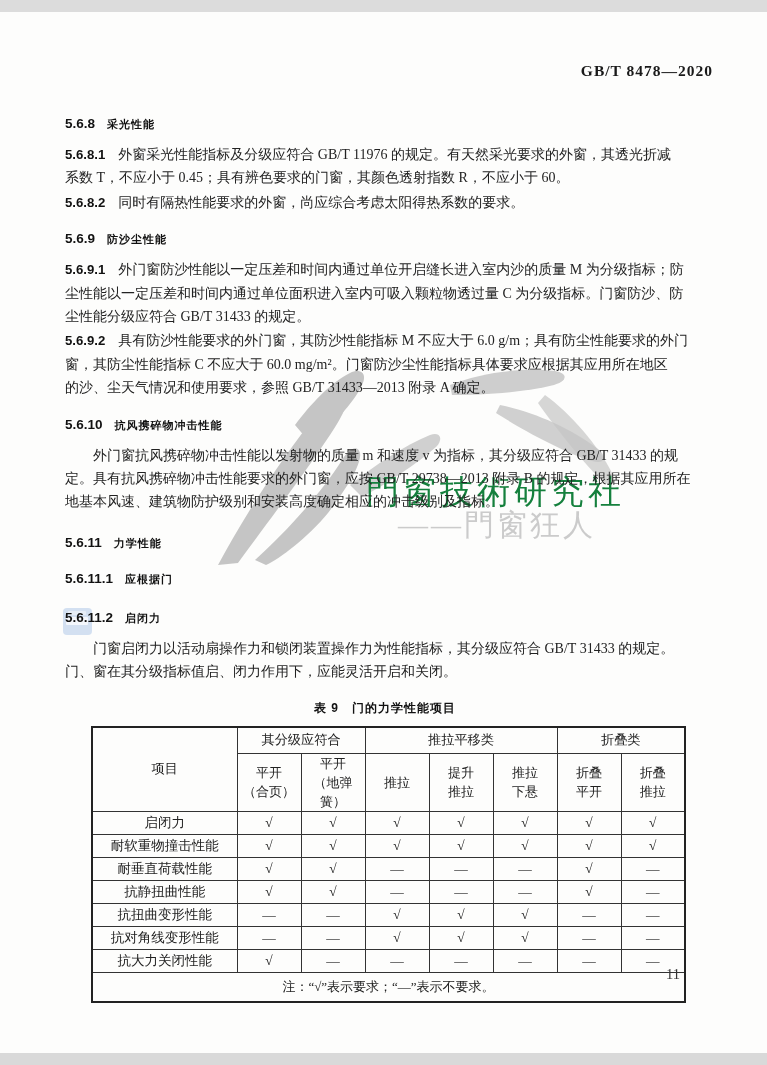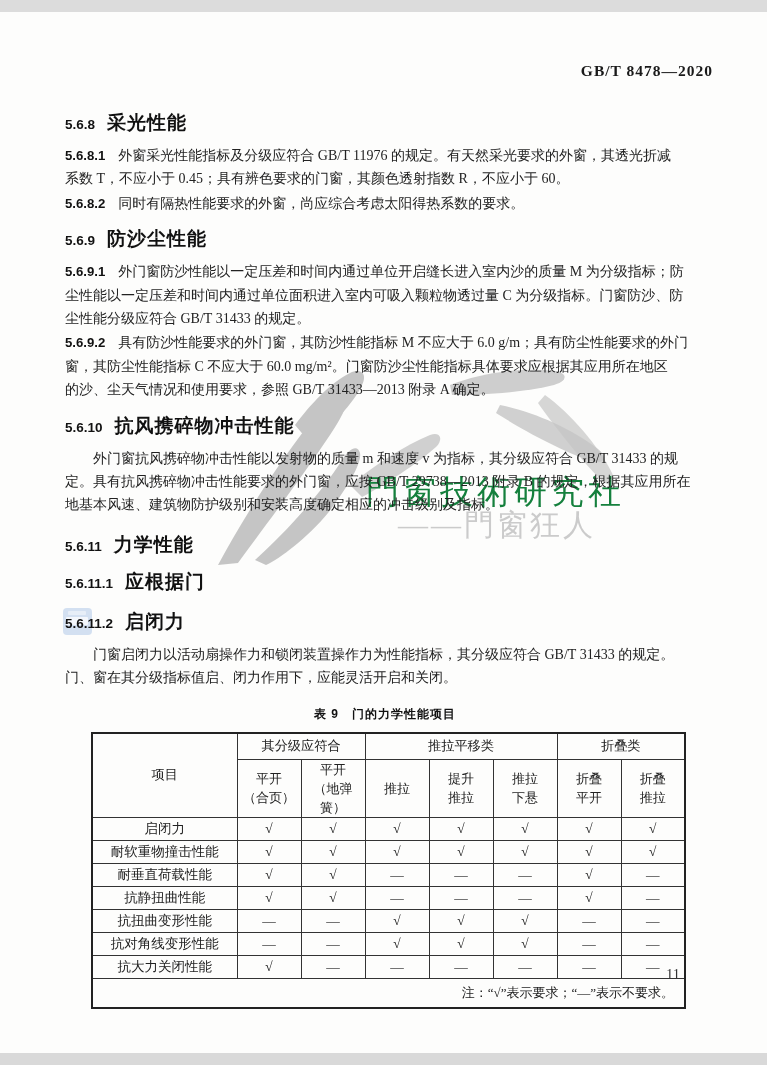--- a/index.html
+++ b/index.html
@@ -14,21 +14,21 @@
 
   .content{position:absolute;left:65px;top:99px;width:640px;z-index:2;}
   .line{font-size:14px;line-height:23.4px;white-space:nowrap;color:#222;}
   .indent{padding-left:28px;}
   .cnum{font-family:"Liberation Sans",sans-serif;font-weight:bold;font-size:13.2px;
         margin-right:13px;color:#111;}
   .h3,.h4{margin:13px 0 8px 0;line-height:22px;white-space:nowrap;}
   .h3 .hnum,.h4 .hnum{font-family:"Liberation Sans",sans-serif;font-weight:bold;
         font-size:13.5px;margin-right:12px;color:#111;}
   .h3 .htitle,.h4 .htitle{font-family:"Liberation Sans",sans-serif;font-weight:bold;
-        font-size:19px;color:#111;letter-spacing:1px;}
+        font-size:11px;color:#111;letter-spacing:1px;}
   .pblock{margin:0 0 1px 0;}
 
   
   .wm-brush{position:absolute;left:200px;top:365px;width:430px;height:210px;z-index:1;opacity:.5;}
   .wm-text1{position:absolute;left:366px;top:470px;z-index:1;font-size:33px;color:#15803d;
             letter-spacing:4px;white-space:nowrap;font-family:"Liberation Serif",serif;}
   .wm-text2{position:absolute;left:398px;top:505px;z-index:1;font-size:30px;color:#cbcbcb;
             letter-spacing:3px;white-space:nowrap;}
   .stamp{position:absolute;left:63px;top:608px;width:29px;height:27px;border-radius:4px;
          background:rgba(176,200,232,0.55);z-index:1;}
@@ -40,21 +40,21 @@
   
   .tbl-caption{margin:16px 0 9px 0;text-align:center;font-family:"Liberation Sans",sans-serif;
                font-weight:bold;font-size:12px;color:#111;letter-spacing:1px;}
   table.t9{border-collapse:collapse;table-layout:fixed;width:594px;margin-left:26px;
            border:2px solid #222;font-size:13px;color:#222;}
   .t9 th,.t9 td{border:1px solid #333;text-align:center;font-weight:normal;padding:0;}
   .t9 .hdr1 th{height:25px;font-size:13.2px;}
   .t9 .hdr2 th{height:44px;font-size:13px;line-height:19px;}
   .t9 td{height:22px;font-size:13.5px;}
   .t9 .sub1,.t9 .sub2{display:block;}
-  .t9 td.note-cell{text-align:right;padding:5px 10px 5px 10px;height:auto;font-size:13px;}
+  .t9 td.note-cell{text-align:center;padding:5px 10px 5px 10px;height:auto;font-size:13px;}
   .pageno{position:absolute;left:666px;top:966px;font-size:14.5px;color:#333;z-index:2;}
 </style>
 </head>
 <body>
 
 <div class="canvas">
   <div class="strip-top"></div>
   <div class="page"></div>
   <div class="strip-bottom"></div>
 

